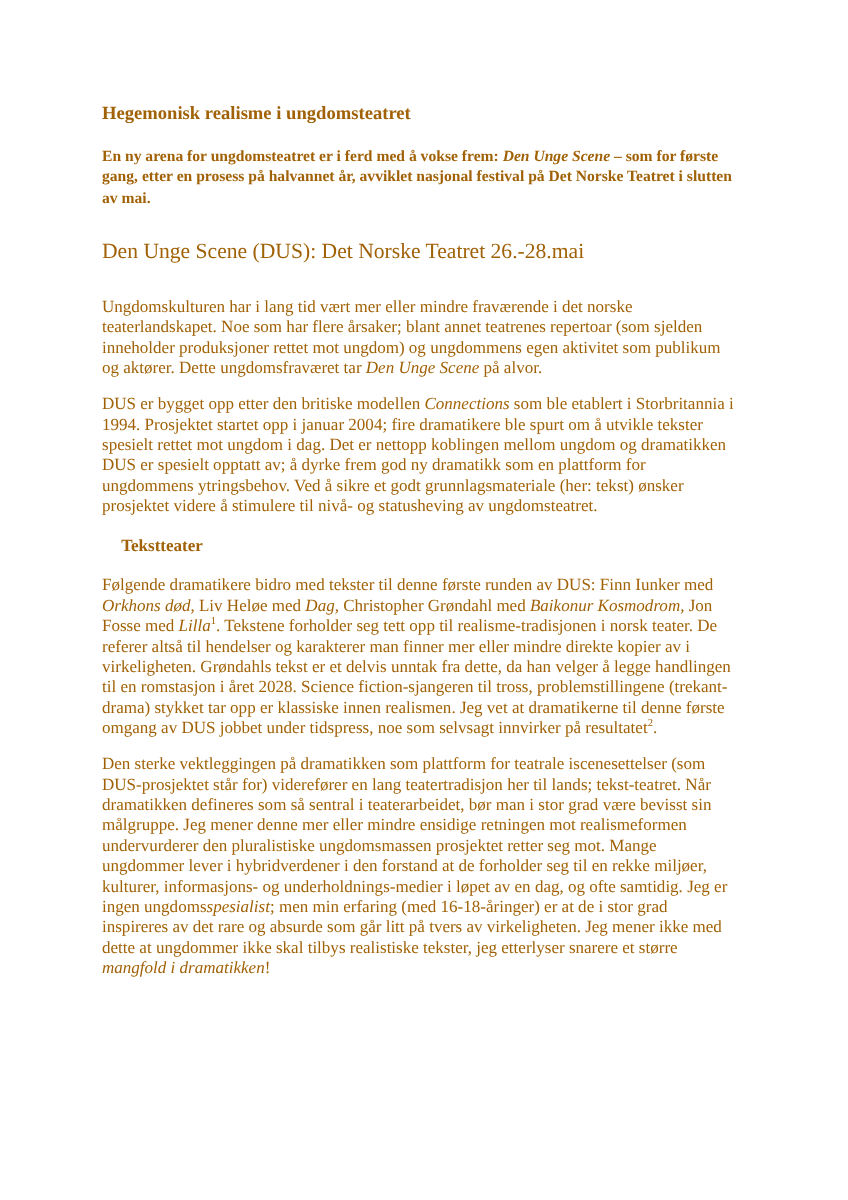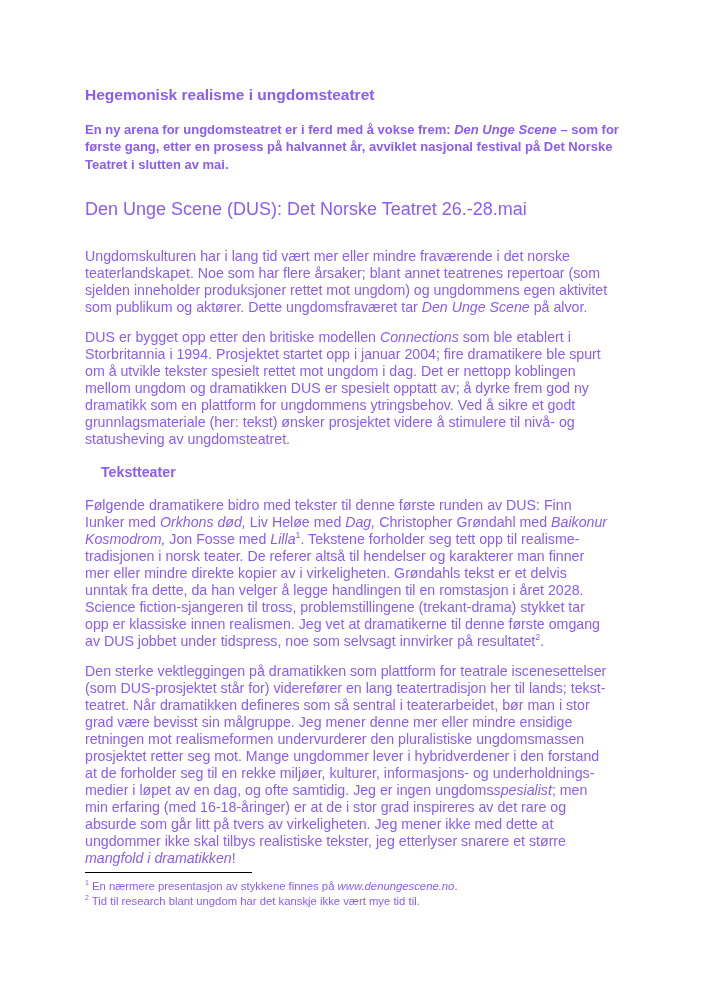--- a/index.html
+++ b/index.html
@@ -5,22 +5,22 @@
   html, body {
     margin: 0;
     padding: 0;
     background: #ffffff;
   }
   .page {
     position: relative;
     width: 691px;
     height: 1000px;
     background: #ffffff;
-    color: #8b5cf6;
-    font-family: Liberation Sans, sans-serif;
+    color: #a16207;
+    font-family: Liberation Serif, serif;
     overflow: hidden;
   }
   .content {
     position: absolute;
     left: 85px;
     top: 86px;
     width: 538px;
   }
   .title {
     font-size: 15.5px;
@@ -98,18 +98,13 @@
     <p class="body-para"><span>DUS er bygget opp etter den britiske modellen </span><em>Connections</em><span> som ble etablert i Storbritannia i 1994. Prosjektet startet opp i januar 2004; fire dramatikere ble spurt om å utvikle tekster spesielt rettet mot ungdom i dag. Det er nettopp koblingen mellom ungdom og dramatikken DUS er spesielt opptatt av; å dyrke frem god ny dramatikk som en plattform for ungdommens ytringsbehov. Ved å sikre et godt grunnlagsmateriale (her: tekst) ønsker prosjektet videre å stimulere til nivå- og statusheving av ungdomsteatret.</span></p>
 
     <h2 class="section-heading">Tekstteater</h2>
 
     <p class="body-para"><span>Følgende dramatikere bidro med tekster til denne første runden av DUS: Finn Iunker med </span><em>Orkhons død,</em><span> Liv Heløe med </span><em>Dag,</em><span> Christopher Grøndahl med </span><em>Baikonur Kosmodrom,</em><span> Jon Fosse med </span><em>Lilla</em><sup>1</sup><span>. Tekstene forholder seg tett opp til realisme-tradisjonen i norsk teater. De referer altså til hendelser og karakterer man finner mer eller mindre direkte kopier av i virkeligheten. Grøndahls tekst er et delvis unntak fra dette, da han velger å legge handlingen til en romstasjon i året 2028. Science fiction-sjangeren til tross, problemstillingene (trekant-drama) stykket tar opp er klassiske innen realismen. Jeg vet at dramatikerne til denne første omgang av DUS jobbet under tidspress, noe som selvsagt innvirker på resultatet</span><sup>2</sup><span>.</span></p>
 
     <p class="body-para"><span>Den sterke vektleggingen på dramatikken som plattform for teatrale iscenesettelser (som DUS-prosjektet står for) viderefører en lang teatertradisjon her til lands; tekst-teatret. Når dramatikken defineres som så sentral i teaterarbeidet, bør man i stor grad være bevisst sin målgruppe. Jeg mener denne mer eller mindre ensidige retningen mot realismeformen undervurderer den pluralistiske ungdomsmassen prosjektet retter seg mot. Mange ungdommer lever i hybridverdener i den forstand at de forholder seg til en rekke miljøer, kulturer, informasjons- og underholdnings-medier i løpet av en dag, og ofte samtidig. Jeg er ingen ungdoms</span><em>spesialist</em><span>; men min erfaring (med 16-18-åringer) er at de i stor grad inspireres av det rare og absurde som går litt på tvers av virkeligheten. Jeg mener ikke med dette at ungdommer ikke skal tilbys realistiske tekster, jeg etterlyser snarere et større </span><em>mangfold i dramatikken</em><span>!</span></p>
 
   </div>
 
-  <div class="footnotes">
-    <div class="footnote-divider"></div>
-    <p class="footnote"><sup>1</sup><span> En nærmere presentasjon av stykkene finnes på </span><em>www.denungescene.no</em><span>.</span></p>
-    <p class="footnote"><sup>2</sup><span> Tid til research blant ungdom har det kanskje ikke vært mye tid til.</span></p>
-  </div>
 </div>
 
 </body></html>

